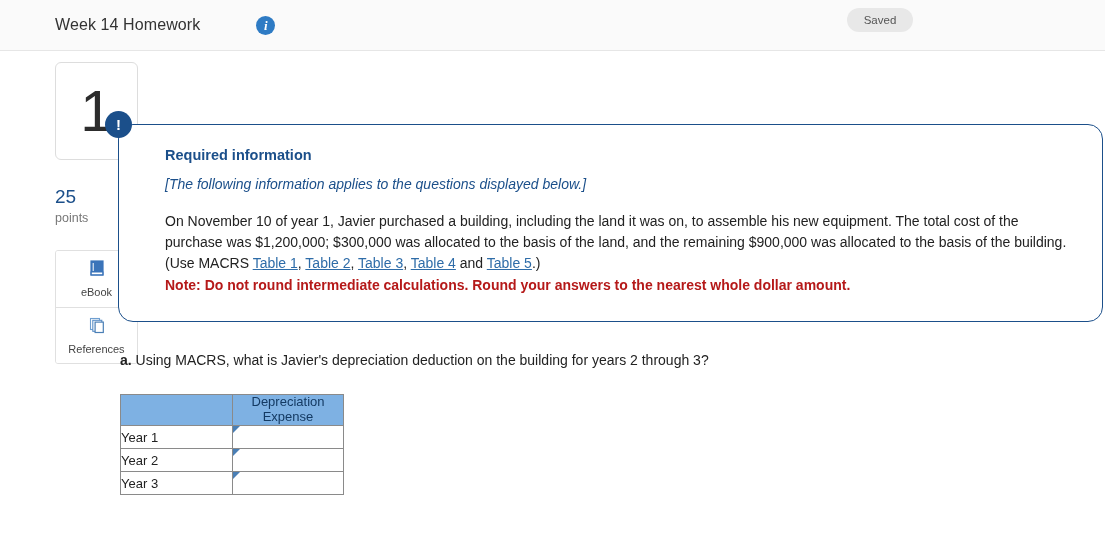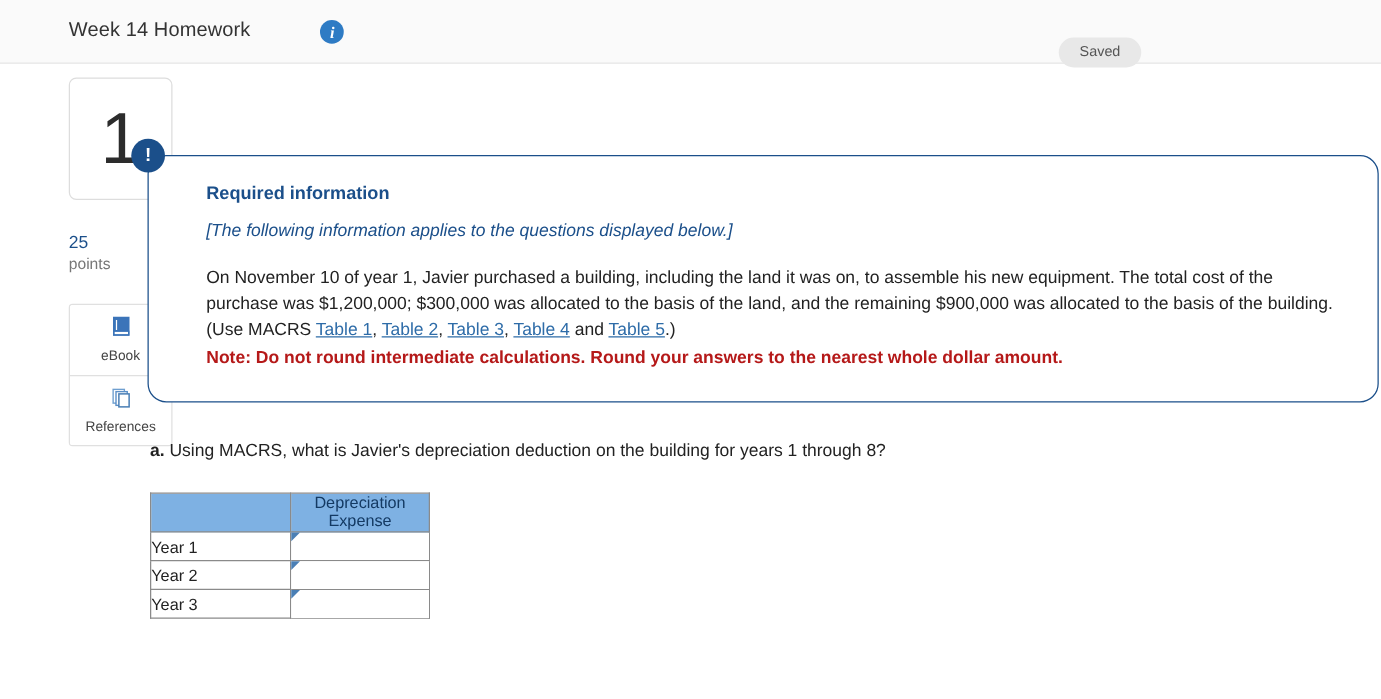--- a/index.html
+++ b/index.html
@@ -46,21 +46,21 @@
     font-style: italic;
     font-weight: bold;
     font-size: 13px;
     line-height: 1;
     margin-left: 9px;
     cursor: pointer;
   }
   .saved-badge {
     position: absolute;
     left: 847px;
-    top: 30px;
+    top: 8px;
     width: 66px;
     height: 24px;
     border-radius: 12px;
     background: #e8e8e8;
     color: #555555;
     font-size: 11.5px;
     display: flex;
     align-items: center;
     justify-content: center;
   }
@@ -92,21 +92,21 @@
     font-size: 58px;
     font-weight: 300;
     color: #2c2c2c;
     line-height: 1;
   }
   .points-wrap {
     margin-top: 24px;
     line-height: 1.35;
   }
   .points-value {
-    font-size: 14px;
+    font-size: 19px;
     color: #1b4f8a;
   }
   .points-label {
     font-size: 12.5px;
     color: #777777;
   }
   .tool-stack {
     margin-top: 23px;
     width: 83px;
     border: 1px solid #e0e0e0;
@@ -324,21 +324,21 @@
 
     <div class="callout-wrap">
       <div class="bang-badge">!</div>
       <div class="callout">
         <p class="callout-title">Required information</p>
         <p class="callout-italic">[The following information applies to the questions displayed below.]</p>
         <p class="callout-body"><span>On November 10 of year 1, Javier purchased a building, including the land it was on, to assemble his new equipment. The total cost of the purchase was $1,200,000; $300,000 was allocated to the basis of the land, and the remaining $900,000 was allocated to the basis of the building. (Use MACRS </span><span class="tbl-link">Table 1</span><span>, </span><span class="tbl-link">Table 2</span><span>, </span><span class="tbl-link">Table 3</span><span>, </span><span class="tbl-link">Table 4</span><span> and </span><span class="tbl-link">Table 5</span><span>.)</span><span class="note">Note: Do not round intermediate calculations. Round your answers to the nearest whole dollar amount.</span></p>
       </div>
     </div>
 
-    <div class="question"><span class="qlabel">a.</span><span> Using MACRS, what is Javier's depreciation deduction on the building for years 1 through 8?</span></div>
+    <div class="question"><span class="qlabel">a.</span><span> Using MACRS, what is Javier's depreciation deduction on the building for years 2 through 3?</span></div>
 
     <div class="ans-table-wrap">
       <table class="ans">
         <thead>
           <tr>
             <th class="hd-blank"></th>
             <th class="hd-label">
               <div>Depreciation</div>
               <div>Expense</div>
             </th>

